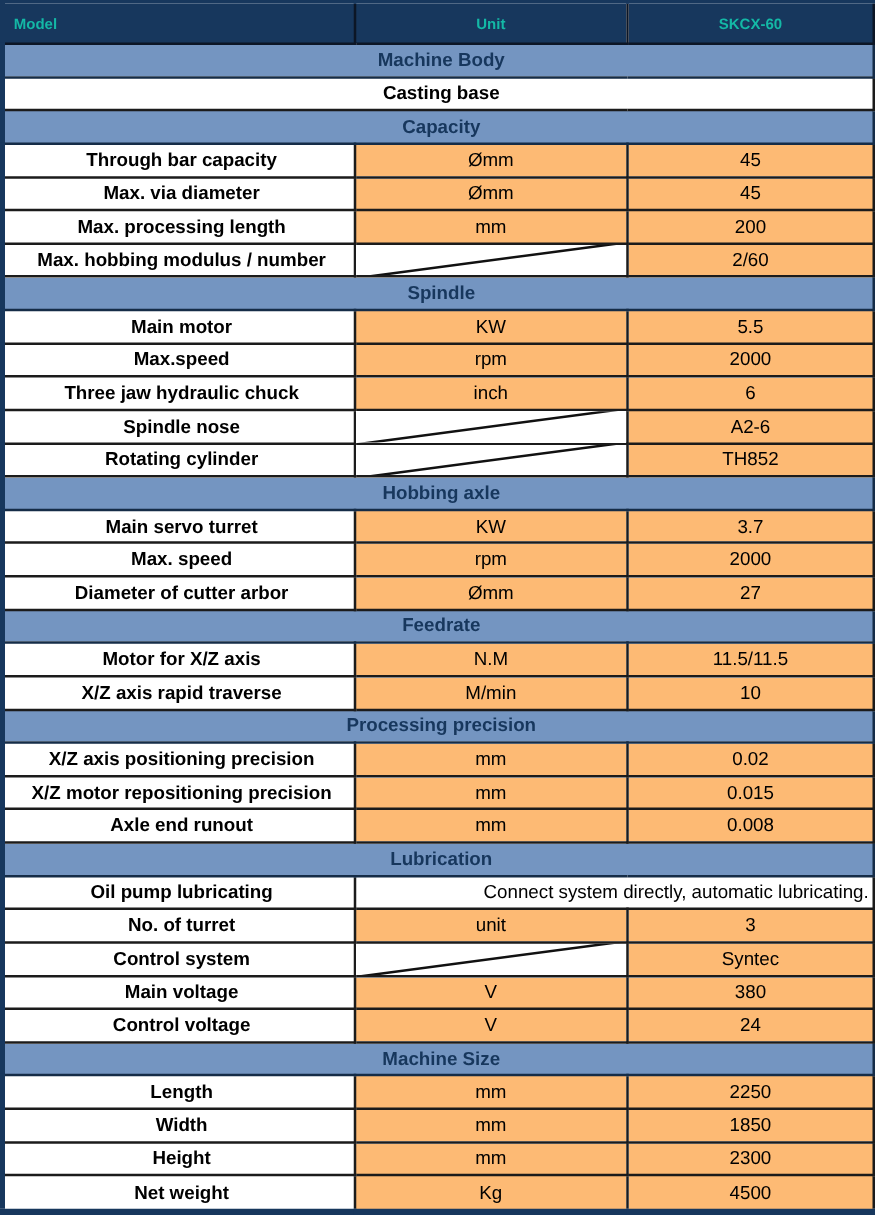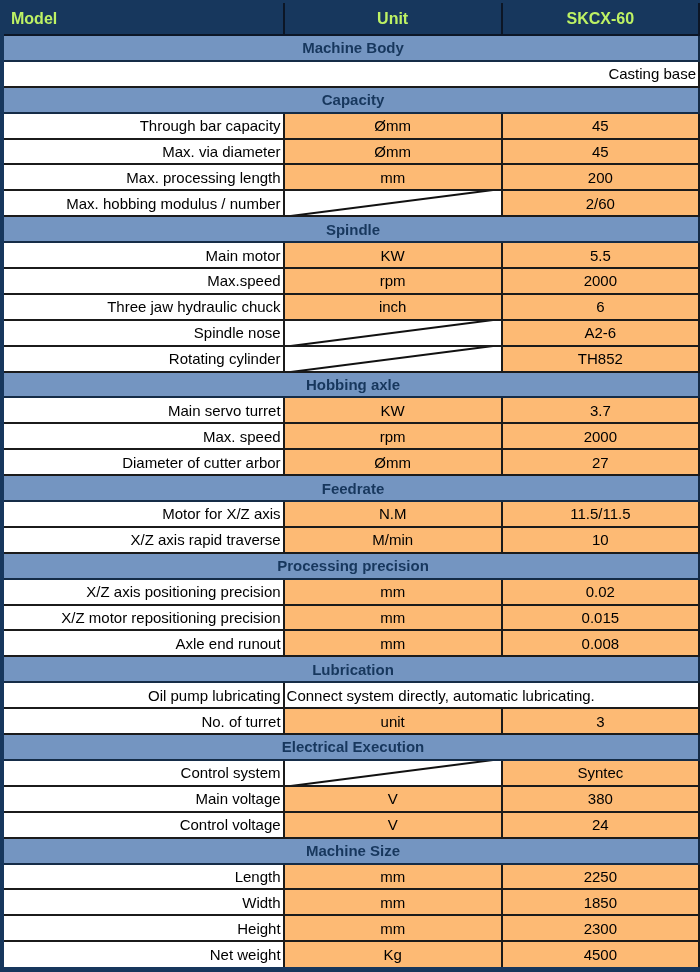--- a/index.html
+++ b/index.html
@@ -18,39 +18,39 @@
     border:2px solid #1b1b1b;
     padding:0 2px;
     font-size:15px;
     color:#000;
     overflow:hidden;
     white-space:nowrap;
     vertical-align:middle;
   }
   thead th{
     background:var(--navy);
-    color:#bef264;
+    color:#14b8a6;
     font-weight:bold;
-    font-size:16px;
+    font-size:12px;
     height:31px;
     border-color:#0c1626;
   }
   th.model{text-align:left;padding-left:7px;}
   th.center{text-align:center;}
   tr.section td{
     background:var(--band);
     color:var(--navy);
     font-weight:bold;
     text-align:center;
     padding-left:6px;
     border-color:#152c47;
   }
-  td.label{text-align:right;padding-left:6px;background:#fff;}
+  td.label{text-align:center;padding-left:6px;background:#fff;font-weight:bold;}
   td.unit,td.value{text-align:center;background:#fdba74;}
-  td.merged{text-align:left;padding-right:3px;background:#fff;}
+  td.merged{text-align:right;padding-right:3px;background:#fff;}
   td.diag{position:relative;background:#fff;}
   td.diag svg{position:absolute;left:0;top:0;width:100%;height:100%;overflow:visible;display:block;}
 </style>
 </head>
 <body>
 
 <div class="wrap">
   <table class="spec">
     <colgroup>
       <col style="width:40.4%">
@@ -188,23 +188,20 @@
         </tr>
         <tr>
           <td class="label">Oil pump lubricating</td>
           <td colspan="2" class="merged">Connect system directly, automatic lubricating.</td>
         </tr>
         <tr>
           <td class="label">No. of turret</td>
           <td class="unit">unit</td>
           <td class="value">3</td>
         </tr>
-        <tr class="section">
-          <td colspan="3">Electrical Execution</td>
-        </tr>
         <tr>
           <td class="label">Control system</td>
           <td class="unit diag">
             <svg viewBox="0 0 100 100" preserveAspectRatio="none">
               <line x1="-2" y1="110" x2="103" y2="-12" stroke="#111111" stroke-width="2" vector-effect="non-scaling-stroke"></line>
             </svg>
           </td>
           <td class="value">Syntec</td>
         </tr>
         <tr>

